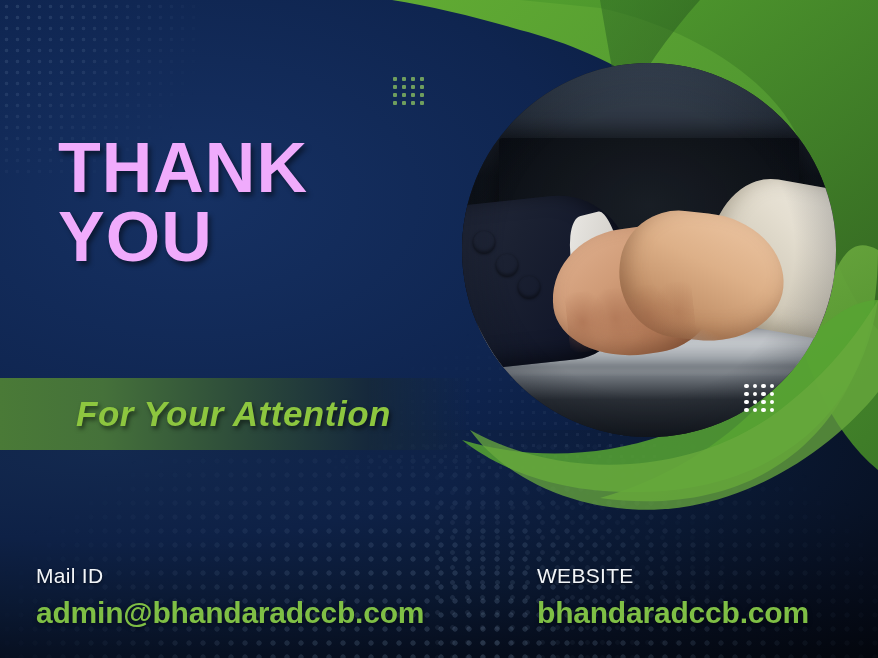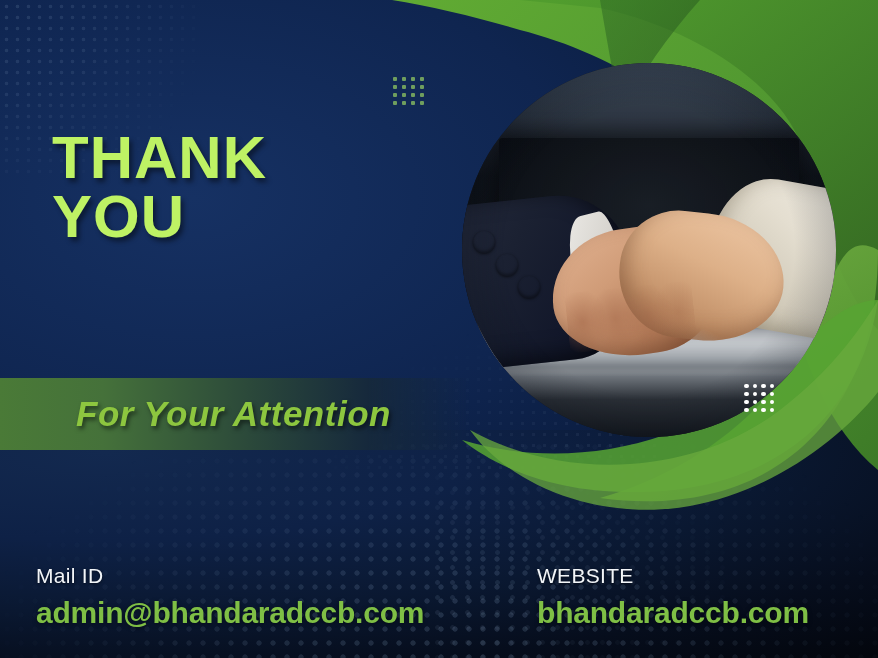--- a/index.html
+++ b/index.html
@@ -206,27 +206,27 @@
   }
   .dotgrid-top { left: 390px; top: 75px; width: 36px; height: 32px; }
   .dotgrid-top span { background: #6f9e5e; }
   .dotgrid-circle { left: 742px; top: 382px; width: 34px; height: 32px; }
   .dotgrid-circle span { background: #ffffff; width: 4.5px; height: 4.5px; border-radius: 50%; }
 
   
   .headline {
     position: absolute;
     left: 52px; top: 128px;
-    color: #bef264;
-    font-size: 60px;
+    color: #f0abfc;
+    font-size: 70px;
     font-weight: bold;
     line-height: 0.99;
     letter-spacing: 1px;
     text-shadow: 3px 4px 5px rgba(0,0,0,0.45);
-    margin: 0;
+    margin: 6px;
   }
   .headline .line2 { display: block; }
   .subtitle {
     position: absolute;
     left: 76px; top: 394px;
     color: #8dc63f;
     font-size: 35px;
     font-style: italic;
     font-weight: bold;
     letter-spacing: 0.5px;

